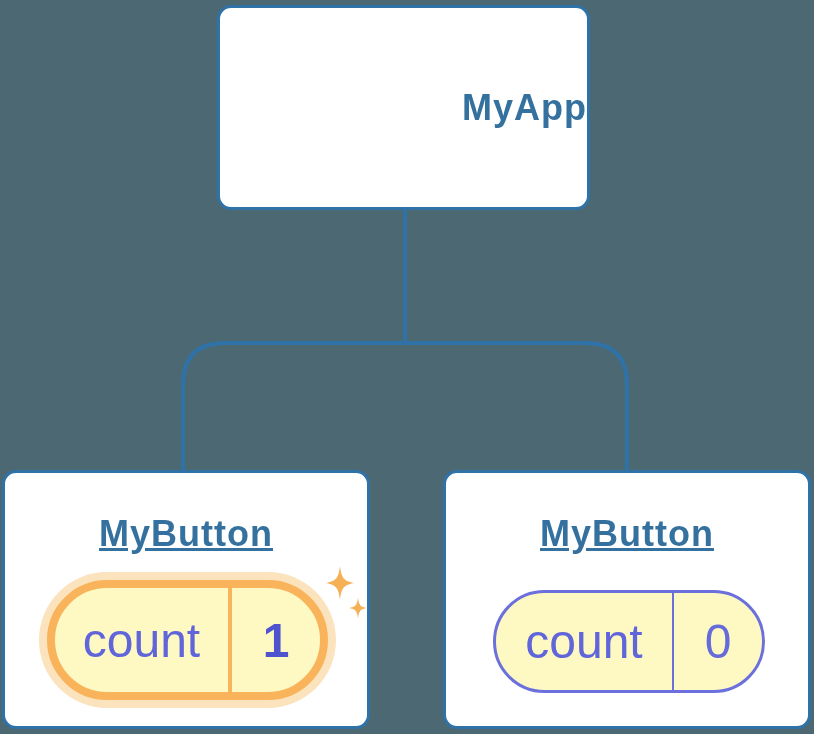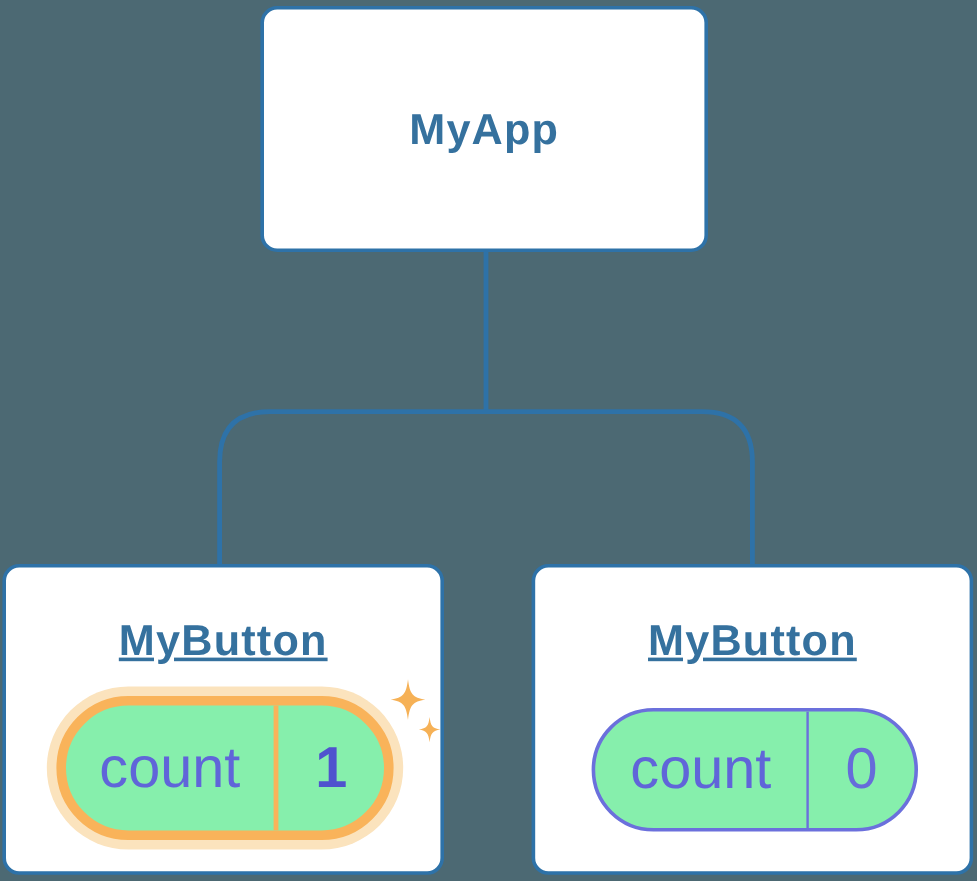--- a/index.html
+++ b/index.html
@@ -11,28 +11,28 @@
   html,body{width:814px;height:734px;overflow:hidden;}
   body{background:var(--bg);font-family:"Liberation Sans",sans-serif;position:relative;}
   .canvas{position:absolute;inset:0;}
   .connectors{position:absolute;left:0;top:0;width:814px;height:734px;}
   .connectors path{stroke:var(--blue);stroke-width:4;fill:none;}
   .node{
     position:absolute;background:var(--card-bg);
     border:3px solid var(--blue);border-radius:14px;
   }
   .node.root{left:217px;top:5px;width:373px;height:205px;
-    display:flex;align-items:center;justify-content:center;}
+    display:flex;align-items:center;justify-content:flex-end;}
   .node-label{font-size:36px;font-weight:700;letter-spacing:1px;color:var(--blue-text);}
   .node.child{top:470px;width:368px;height:259px;}
   .node.child-left{left:2px;}
   .node.child-right{left:443px;}
   .node-title{position:absolute;left:0;top:40px;width:100%;text-align:center;
     font-size:36px;font-weight:700;letter-spacing:1px;color:var(--blue-text);text-decoration:underline;}
-  .pill{position:absolute;display:flex;align-items:stretch;background:#86efac;}
+  .pill{position:absolute;display:flex;align-items:stretch;background:#fef9c3;}
   .pill-name{flex:1;display:flex;align-items:center;justify-content:center;
     font-size:48px;color:var(--indigo-text);}
   .pill-value{width:88px;display:flex;align-items:center;justify-content:center;font-size:48px;}
   .pill.hl{left:42px;top:107px;width:281px;height:120px;
     border:8px solid var(--orange);border-radius:60px;
     box-shadow:0 0 0 8px var(--orange-glow);}
   .pill.hl .pill-div{width:4px;background:var(--orange);}
   .pill.hl .pill-value{font-weight:700;color:var(--indigo-strong);}
   .pill.plain{left:47px;top:117px;width:272px;height:103px;
     border:3px solid var(--indigo);border-radius:52px;}

